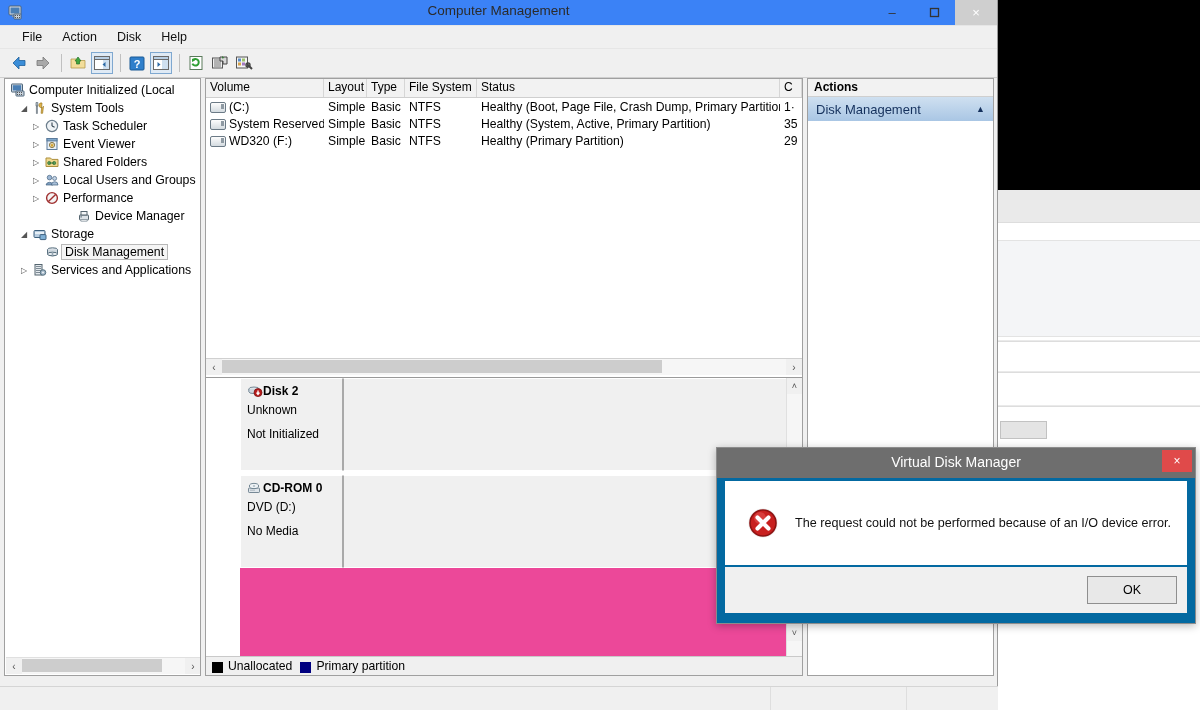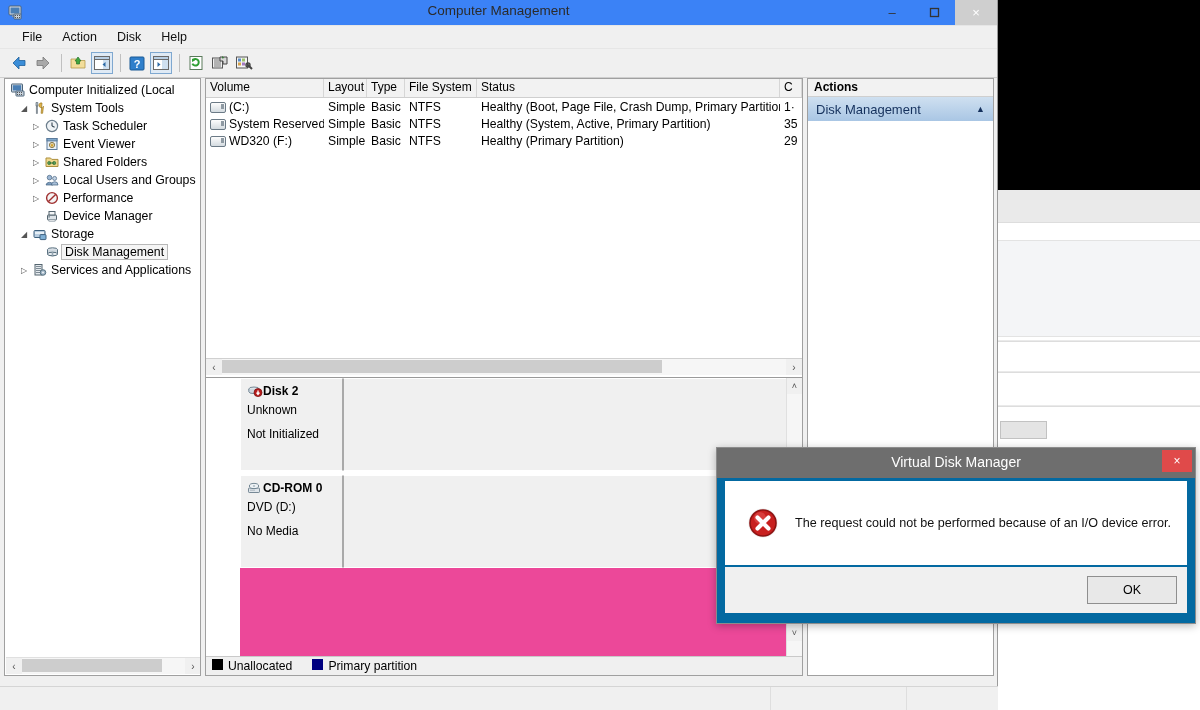--- a/index.html
+++ b/index.html
@@ -174,21 +174,21 @@
   .vsb-arrow {
     width: 15px; height: 16px; display: flex; align-items: center; justify-content: center;
     color: #555; font-size: 9px; background: #f0f0f0;
   }
   .legend {
     position: absolute; left: 0; right: 0; bottom: 0; height: 18px;
     display: flex; align-items: center; background: #f0f0f0;
     border-top: 1px solid #c9c9c9; padding-left: 6px; font-size: 12.2px;
   }
   .swatch { width: 11px; height: 11px; display: inline-block; margin-right: 5px; }
-  .legend-item { display: flex; align-items: flex-start; margin-right: 20px; }
+  .legend-item { display: flex; align-items: flex-end; margin-right: 8px; }
 
   
   .actions-pane {
     position: absolute; left: 803px; top: 0; width: 187px; height: 598px;
     background: #ffffff; border: 1px solid #a0a0a0; box-sizing: border-box;
   }
   .actions-title {
     height: 18px; background: #f2f2f2; border-bottom: 1px solid #cfcfcf;
     font-weight: bold; font-size: 12px; padding: 1px 6px; box-sizing: border-box;
   }
@@ -459,21 +459,21 @@
             <span class="expander">▷</span>
             <span class="ticon">
               <svg width="14" height="14" viewBox="0 0 14 14">
                 <circle cx="7" cy="7" r="5.4" fill="#f4f4f4" stroke="#a03030" stroke-width="1.4"></circle>
                 <line x1="3.4" y1="10.6" x2="10.6" y2="3.4" stroke="#a03030" stroke-width="1.4"></line>
               </svg>
             </span>
             <span class="tlabel">Performance</span>
           </div>
 
-          <div class="tree-row" style="padding-left:24px;">
+          <div class="tree-row" style="padding-left:24px;margin-left:32px;">
             <span class="expander"></span>
             <span class="ticon">
               <svg width="14" height="14" viewBox="0 0 14 14">
                 <rect x="2.5" y="6" width="9" height="5" rx="0.6" fill="#dde3e8" stroke="#55656f"></rect>
                 <rect x="4" y="2.5" width="6" height="3.5" fill="#f4f6f8" stroke="#55656f"></rect>
                 <rect x="4" y="11" width="6" height="1.4" fill="#fff" stroke="#8b98a2" stroke-width="0.6"></rect>
                 <rect x="3.4" y="7.2" width="1.5" height="1.3" fill="#6f7e88"></rect>
               </svg>
             </span>
             <span class="tlabel">Device Manager</span>

